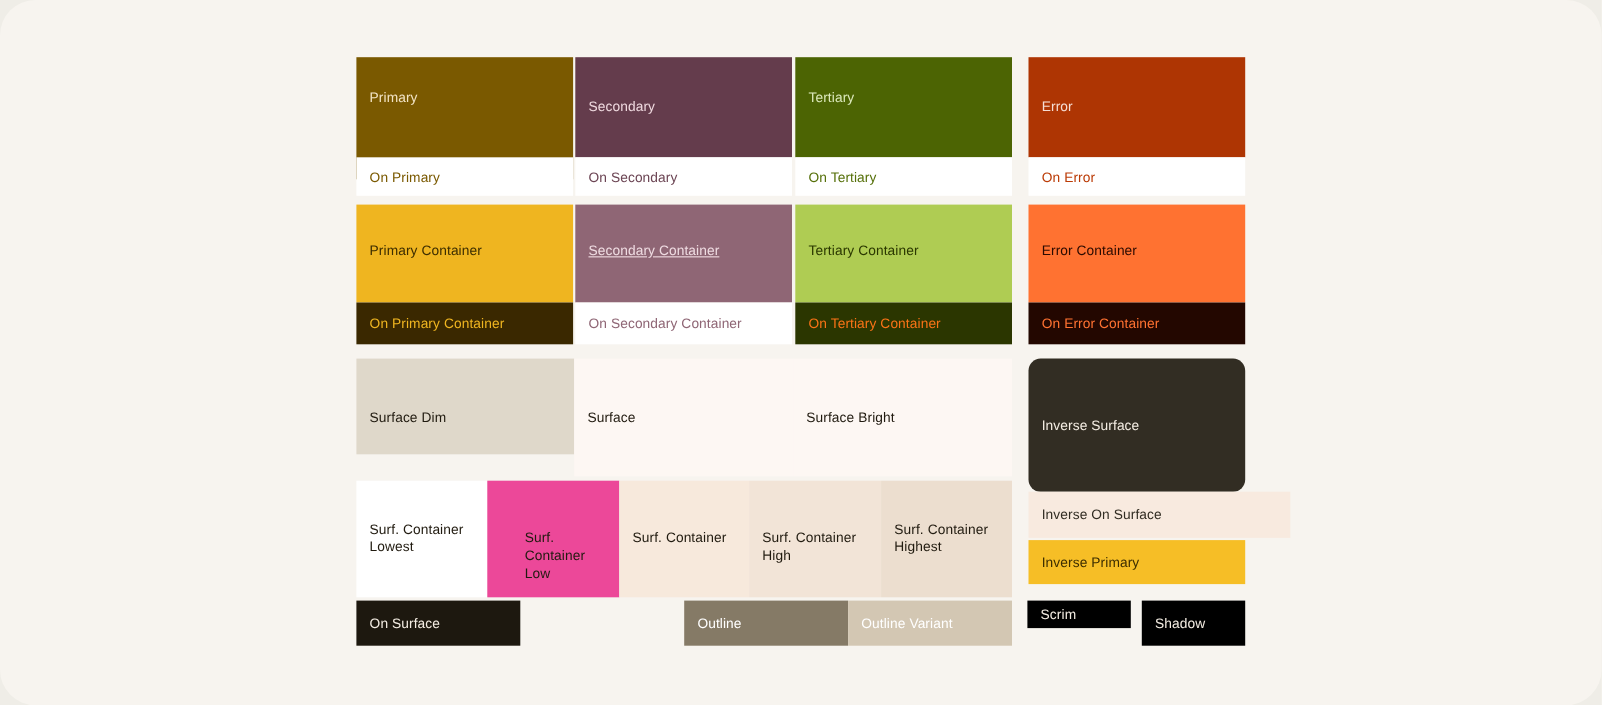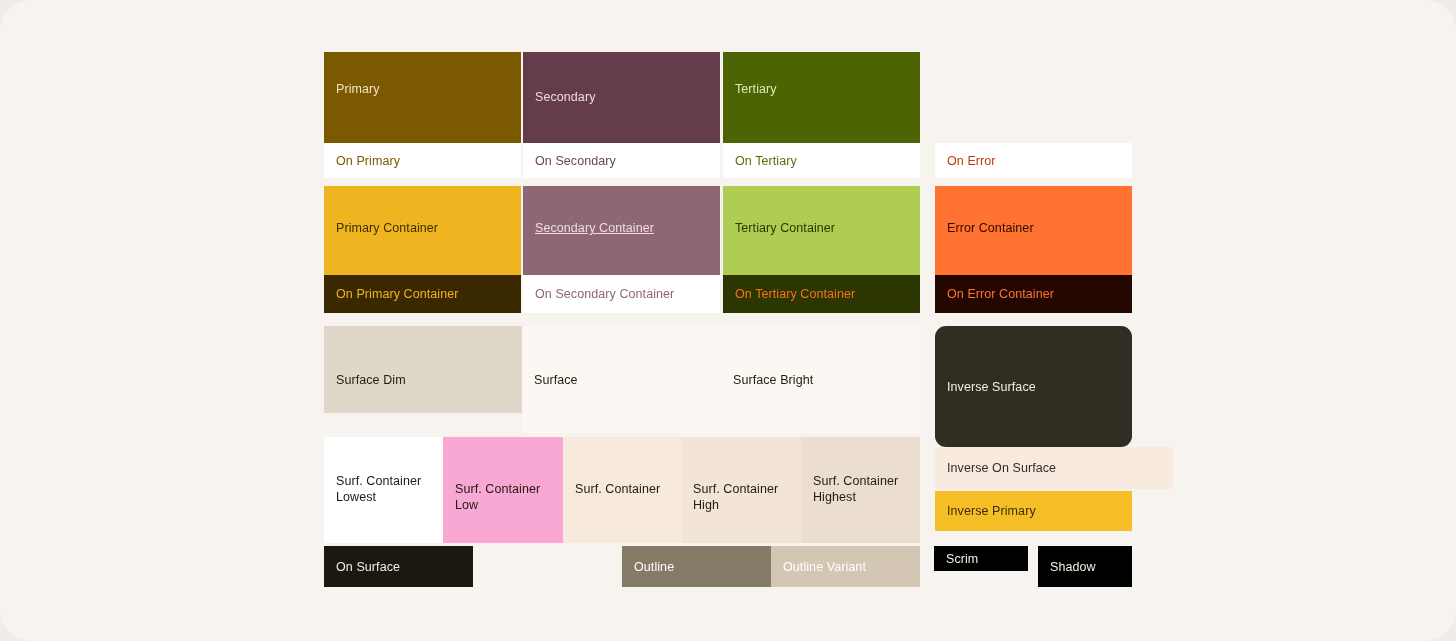--- a/index.html
+++ b/index.html
@@ -86,20 +86,23 @@
     <span class="lbl">On Tertiary</span>
   </div>
 
   <div class="sw top" style="left: 723px; top: 186px; width: 197px; height: 89px; background: rgb(175, 204, 83); color: rgb(43, 56, 0);">
     <span class="lbl" style="margin-top:34px;">Tertiary Container</span>
   </div>
   <div class="sw mid" style="left: 723px; top: 275px; width: 197px; height: 38px; background: rgb(43, 54, 0); color: #f97316;">
     <span class="lbl">On Tertiary Container</span>
   </div>
 
+  <div class="sw top" style="left: 935px; top: 52px; width: 197px; height: 91px; background: rgb(174, 53, 3); color: rgb(245, 221, 212);">
+    <span class="lbl" style="margin-top:37px;">Error</span>
+  </div>
   <div class="sw mid" style="left: 935px; top: 143px; width: 197px; height: 35px; background: rgb(255, 255, 255); color: rgb(187, 59, 6);">
     <span class="lbl">On Error</span>
   </div>
 
   <div class="sw top" style="left: 935px; top: 186px; width: 197px; height: 89px; background: rgb(255, 114, 49); color: rgb(42, 10, 0);">
     <span class="lbl" style="margin-top:34px;">Error Container</span>
   </div>
   <div class="sw mid" style="left: 935px; top: 275px; width: 197px; height: 38px; background: rgb(35, 7, 0); color: rgb(255, 114, 49);">
     <span class="lbl">On Error Container</span>
   </div>
@@ -111,21 +114,21 @@
     <span class="lbl" style="margin-top:46px;">Surface</span>
   </div>
   <div class="sw top" style="left: 721px; top: 326px; width: 199px; height: 107px; background: rgb(253, 247, 243); color: rgb(33, 27, 16);">
     <span class="lbl" style="margin-top:46px;">Surface Bright</span>
   </div>
 
   <div class="sw top" style="left: 324px; top: 437px; width: 119px; height: 106px; background: rgb(255, 255, 255); color: rgb(33, 27, 16);">
     <span class="lbl" style="margin-top:36px;">Surf. Container
 Lowest</span>
   </div>
-  <div class="sw top" style="left: 443px; top: 437px; width: 120px; height: 106px; background: #f9a8d4; color: rgb(33, 27, 16);">
+  <div class="sw top" style="left: 443px; top: 437px; width: 120px; height: 106px; background: #ec4899; color: rgb(33, 27, 16); padding-left: 22px;">
     <span class="lbl" style="margin-top:44px;">Surf. Container Low</span>
   </div>
   <div class="sw top" style="left: 563px; top: 437px; width: 118px; height: 106px; background: rgb(247, 233, 220); color: rgb(33, 27, 16);">
     <span class="lbl" style="margin-top:44px;">Surf. Container</span>
   </div>
   <div class="sw top" style="left: 681px; top: 437px; width: 120px; height: 106px; background: rgb(242, 228, 215); color: rgb(33, 27, 16);">
     <span class="lbl" style="margin-top:44px;">Surf. Container High</span>
   </div>
   <div class="sw top" style="left: 801px; top: 437px; width: 119px; height: 106px; background: rgb(236, 222, 207); color: rgb(33, 27, 16);">
     <span class="lbl" style="margin-top:36px;">Surf. Container

